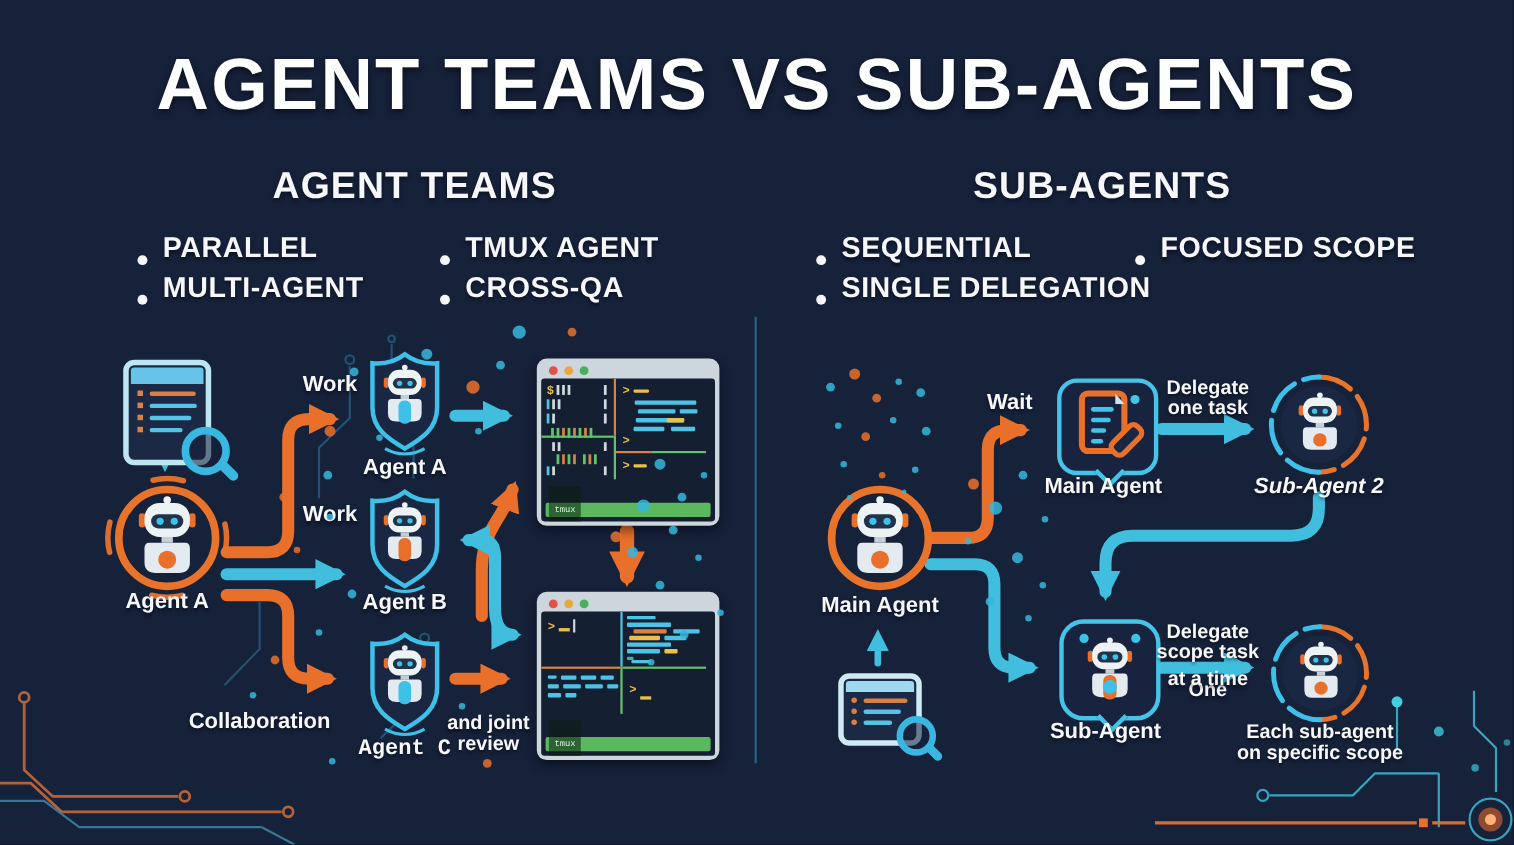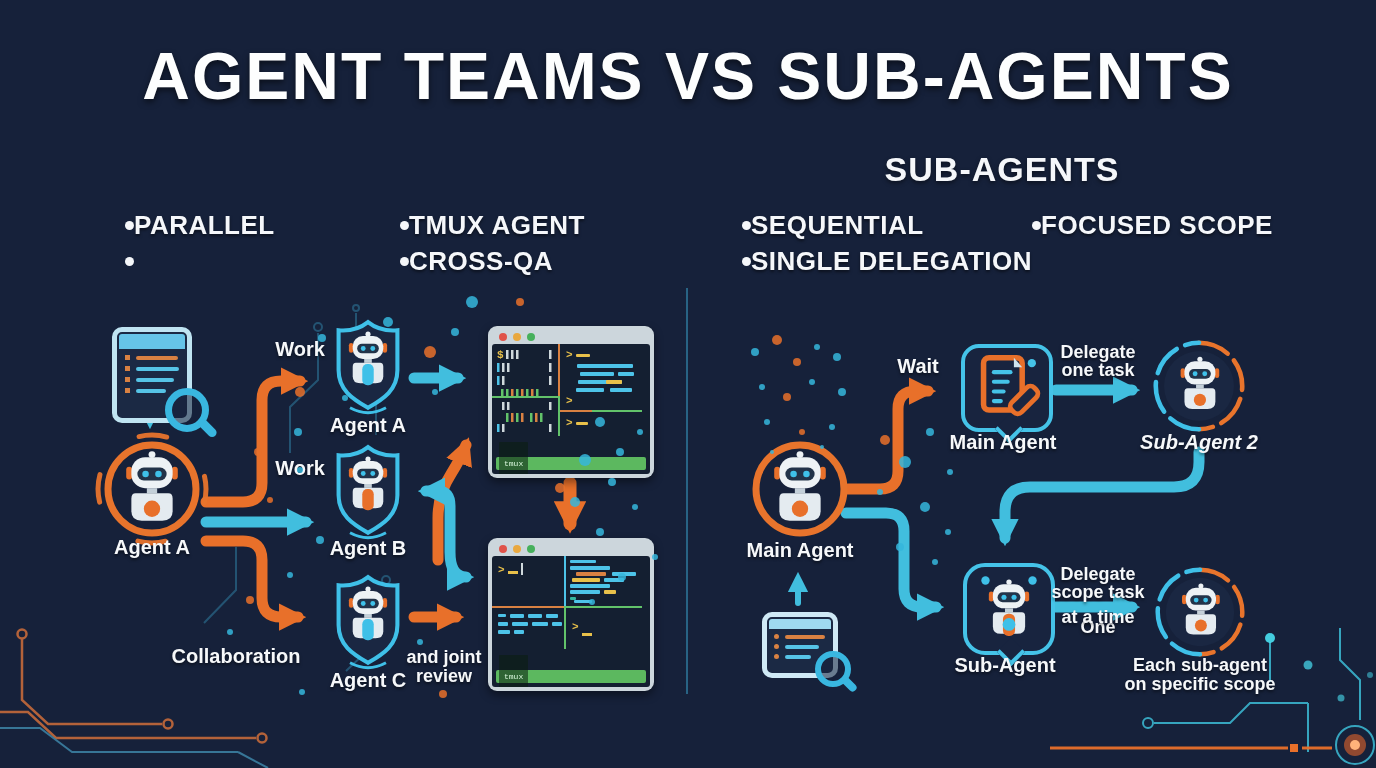--- a/index.html
+++ b/index.html
@@ -13,21 +13,21 @@
   
   .title{
     left:0;top:38px;width:1376px;text-align:center;
     font-size:66px;font-weight:bold;letter-spacing:2px;color:#fdfefe;
     text-shadow:0 3px 6px rgba(0,0,0,.55);
   }
   .heading{
     top:150px;width:320px;text-align:center;font-size:34px;font-weight:bold;
     letter-spacing:1px;text-shadow:0 2px 4px rgba(0,0,0,.5);
   }
-  .bullet-row{display:flex;align-items:center;height:32px;}
+  .bullet-row{display:flex;align-items:flex-end;gap:14px;height:32px;}
   .bullet-dot{width:9px;height:9px;border-radius:50%;background:#f5f7fa;flex:0 0 auto;}
   .bullet-label{font-size:26px;font-weight:bold;letter-spacing:.5px;text-shadow:0 2px 3px rgba(0,0,0,.5);white-space:nowrap;}
   
   .lbl{
     position:absolute;text-align:center;font-weight:bold;color:#f6f8fa;
     text-shadow:0 2px 3px rgba(0,0,0,.5);line-height:1.06;
   }
   .lbl-20{font-size:20px;}
   .lbl-18{font-size:18px;}
   
@@ -78,28 +78,30 @@
         <circle cx="57.5" cy="32.5" r="3.8" fill="#3fc1e9"></circle>
         <rect x="44" y="49" width="12" height="6" fill="#c3cfd8"></rect>
         <path d="M31 55 h38 q5 0 5 6 v15 q0 11 -12 11 h-24 q-12 0 -12 -11 v-15 q0 -6 5 -6 z" fill="#e4ebf0"></path>
         <rect x="41" y="57" width="18" height="33" rx="8" fill="var(--band,transparent)"></rect>
         <circle cx="50" cy="73" r="9.5" fill="var(--belly,transparent)"></circle>
       </symbol>
     </defs>
   </svg>
 
   <div class="abs title">AGENT TEAMS VS SUB-AGENTS</div>
+  <div class="abs heading" style="left:217px;">AGENT TEAMS</div>
   <div class="abs heading" style="left:842px;">SUB-AGENTS</div>
 
   <div class="abs bullet-row" style="left:125px;top:209px;">
     <span class="bullet-dot"></span>
     <span class="bullet-label">PARALLEL</span>
   </div>
   <div class="abs bullet-row" style="left:125px;top:245px;">
     <span class="bullet-dot"></span>
+    <span class="bullet-label">MULTI-AGENT</span>
   </div>
   <div class="abs bullet-row" style="left:400px;top:209px;">
     <span class="bullet-dot"></span>
     <span class="bullet-label">TMUX AGENT</span>
   </div>
   <div class="abs bullet-row" style="left:400px;top:245px;">
     <span class="bullet-dot"></span>
     <span class="bullet-label">CROSS-QA</span>
   </div>
   <div class="abs bullet-row" style="left:742px;top:245px;">
@@ -248,21 +250,21 @@
     <path d="M28 110 Q50 122 72 110" fill="none" stroke="#3fc0e8" stroke-width="3.5"></path>
     <use href="#robot" x="11" y="12" width="78" height="78"></use>
   </svg>
   <div class="lbl lbl-20" style="left:298px;top:538px;width:140px;">Agent B</div>
 
   <svg class="abs" style="left:327px;top:573px;--band:#3fc0e8;" width="82" height="98" viewBox="0 0 100 120">
     <path d="M50 5 C40 13 26 16 14 15 L14 64 C14 88 31 99 50 110 C69 99 86 88 86 64 L86 15 C74 16 60 13 50 5 Z" fill="#1a2742" stroke="#3fc0e8" stroke-width="5"></path>
     <path d="M28 110 Q50 122 72 110" fill="none" stroke="#3fc0e8" stroke-width="3.5"></path>
     <use href="#robot" x="11" y="12" width="78" height="78"></use>
   </svg>
-  <div class="lbl lbl-20" style="left:298px;top:670px;width:140px;">Agent C</div>
+  <div class="lbl lbl-20" style="left:298px;top:670px;width:140px;font-family:Liberation Mono, monospace;">Agent C</div>
 
   <div class="lbl lbl-20" style="left:258px;top:339px;width:84px;">Work</div>
   <div class="lbl lbl-20" style="left:258px;top:458px;width:84px;">Work</div>
   <div class="lbl lbl-20" style="left:126px;top:646px;width:220px;">Collaboration</div>
   <div class="lbl lbl-18" style="left:384px;top:648px;width:120px;">and joint</div>
   <div class="lbl lbl-18" style="left:384px;top:667px;width:120px;">review</div>
 
   <div class="terminal" style="left:488px;top:326px;width:158px;height:145px;">
     <div class="term-titlebar">
       <span class="tl red"></span>

